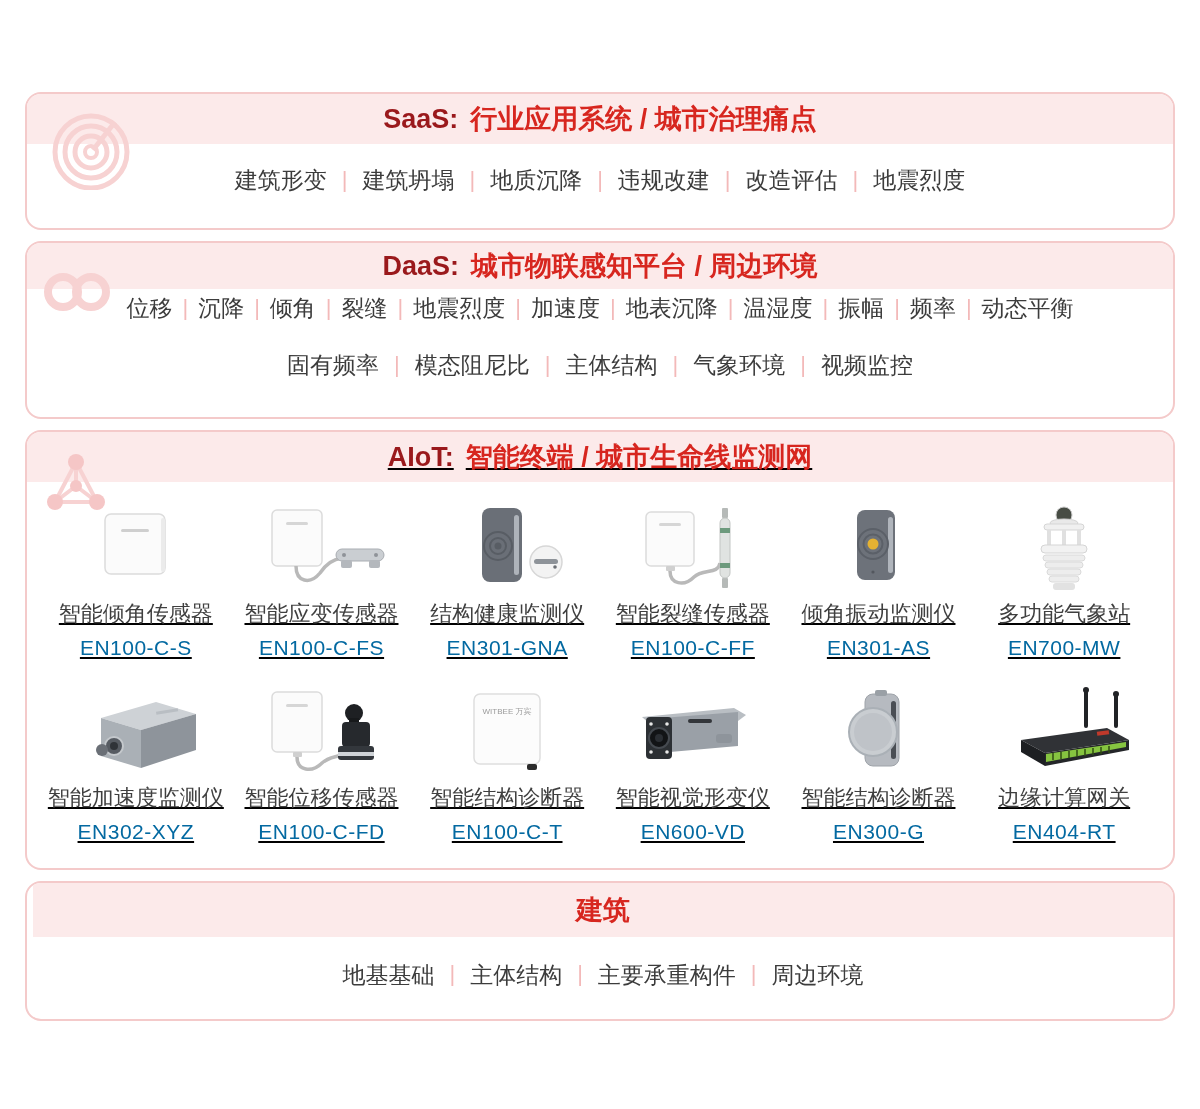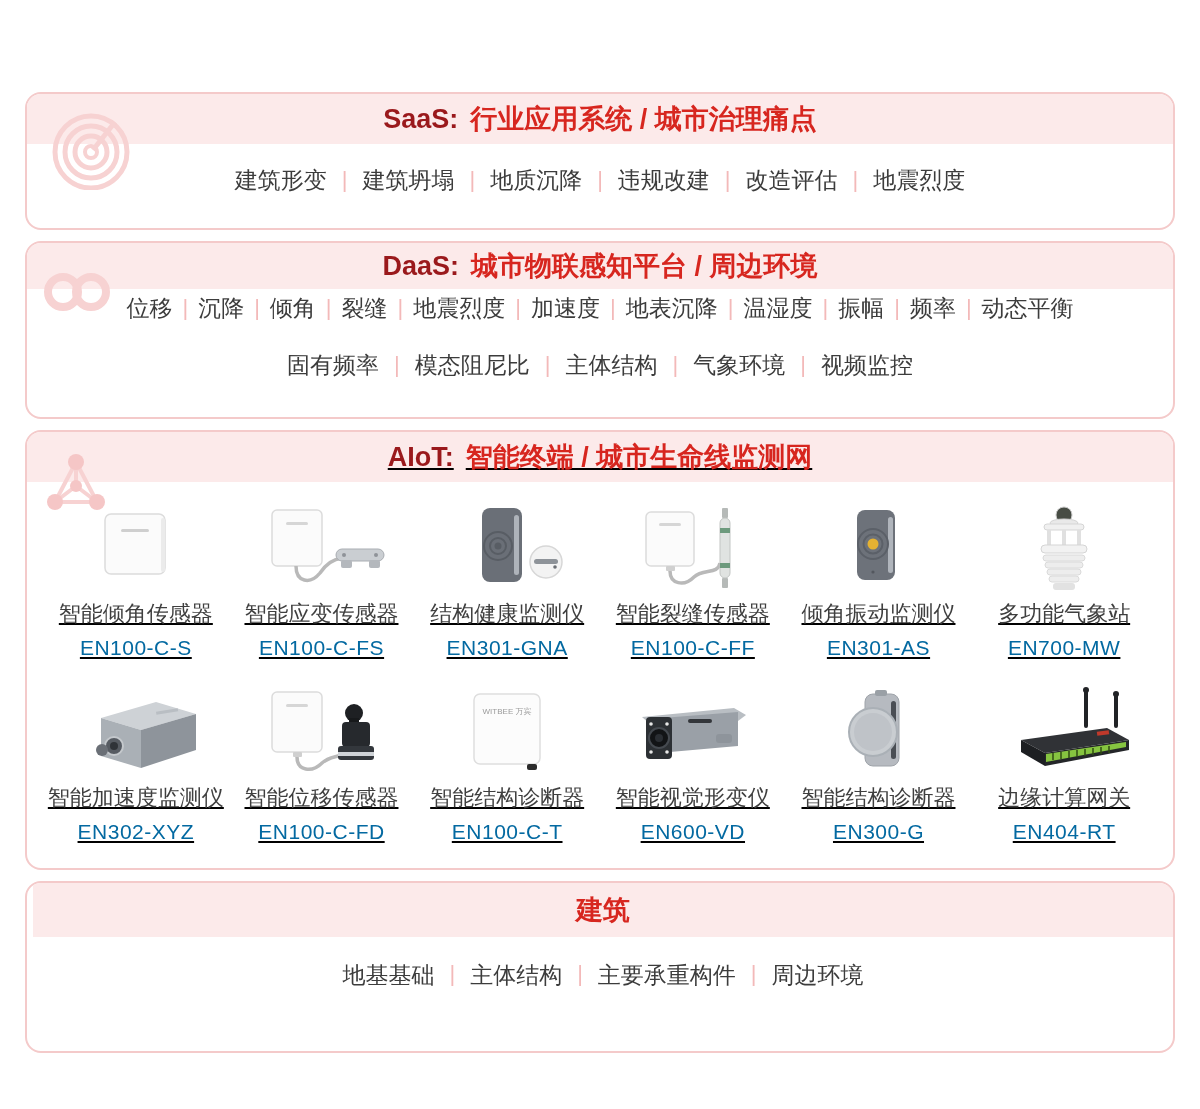--- a/index.html
+++ b/index.html
@@ -24,21 +24,21 @@
        font-size:23px;color:#3c3c3c;white-space:nowrap;}
   .row .item{display:inline-flex;align-items:center;}
   .row .item:not(:last-child)::after{
     content:"|";color:#f3b9b9;font-weight:100;margin:0 15px;
     position:relative;top:-1px;font-size:22px;
   }
   .row.tight .item:not(:last-child)::after{margin:0 10px;}
   #saas{height:138px;}  #saas .band{height:50px;} #saas .body{height:73px;}
   #daas{height:178px;}  #daas .band{height:46px;} #daas .body{height:96px;gap:26px;}
   #aiot{height:440px;text-decoration:underline;}  #aiot .band{height:50px;}
-  #building{height:172px;padding-left:6px;} #building .band{height:54px;} #building .body{height:76px;}
+  #building{height:140px;padding-left:6px;} #building .band{height:54px;} #building .body{height:76px;}
   .grid{
     display:grid;grid-template-columns:repeat(6,1fr);
     row-gap:26px;padding:20px 16px 0;
   }
   .cell{text-align:center;}
   .cell svg{display:block;margin:0 auto;}
   .pname{font-size:22px;color:#3f3f3f;margin-top:5px;}
   .pmodel{font-size:21px;color:#0369a1;margin-top:7px;letter-spacing:.5px;}
   .deco{position:absolute;pointer-events:none;}
   #saas .deco{left:22px;top:16px;}

